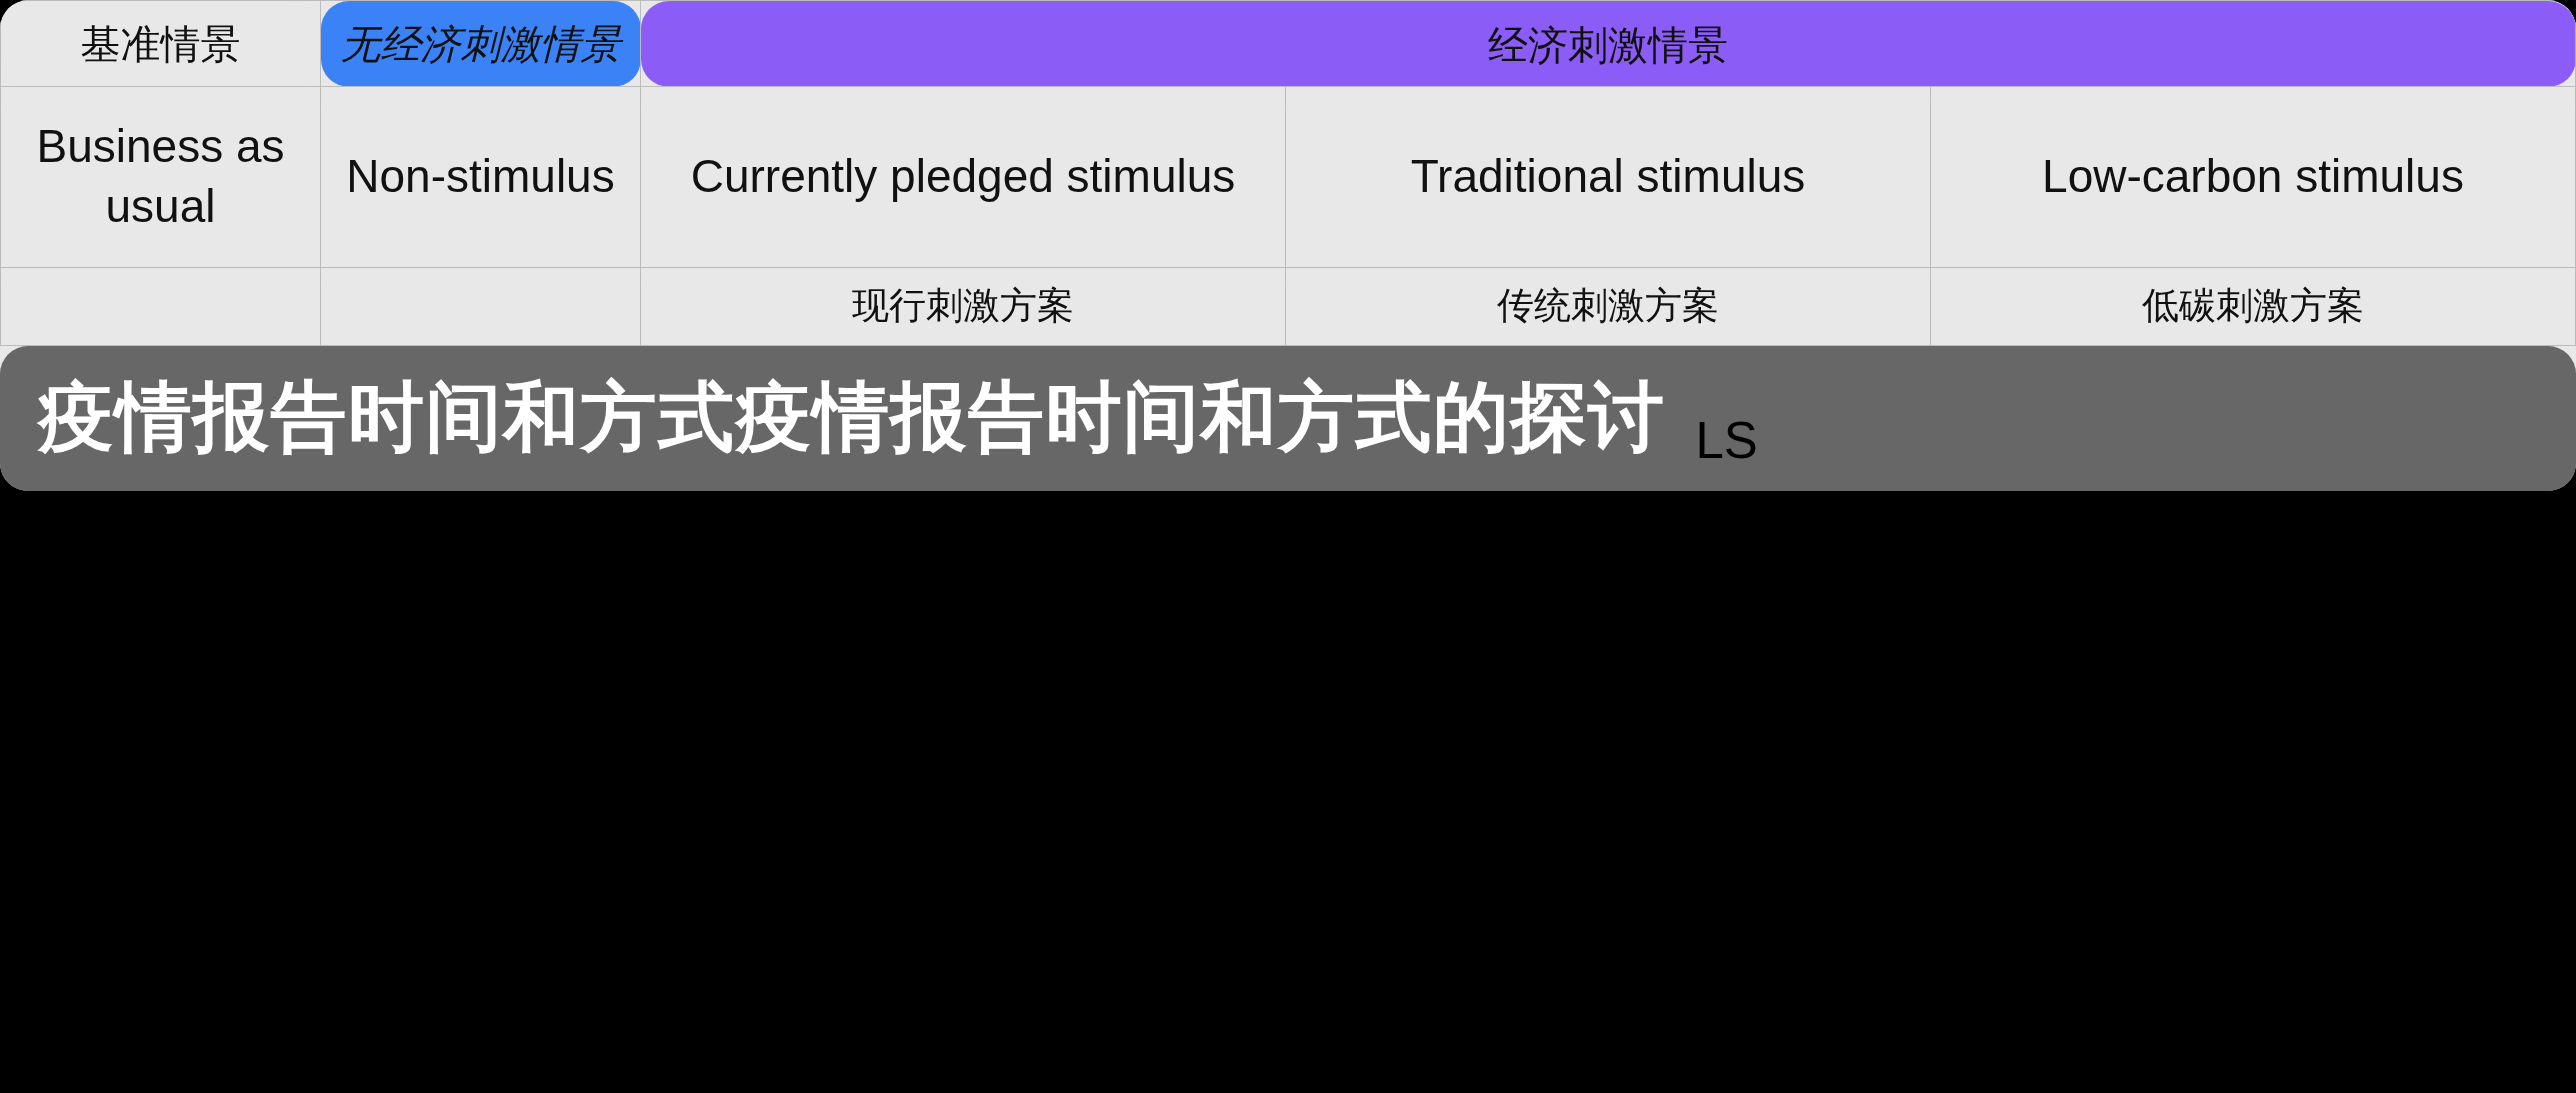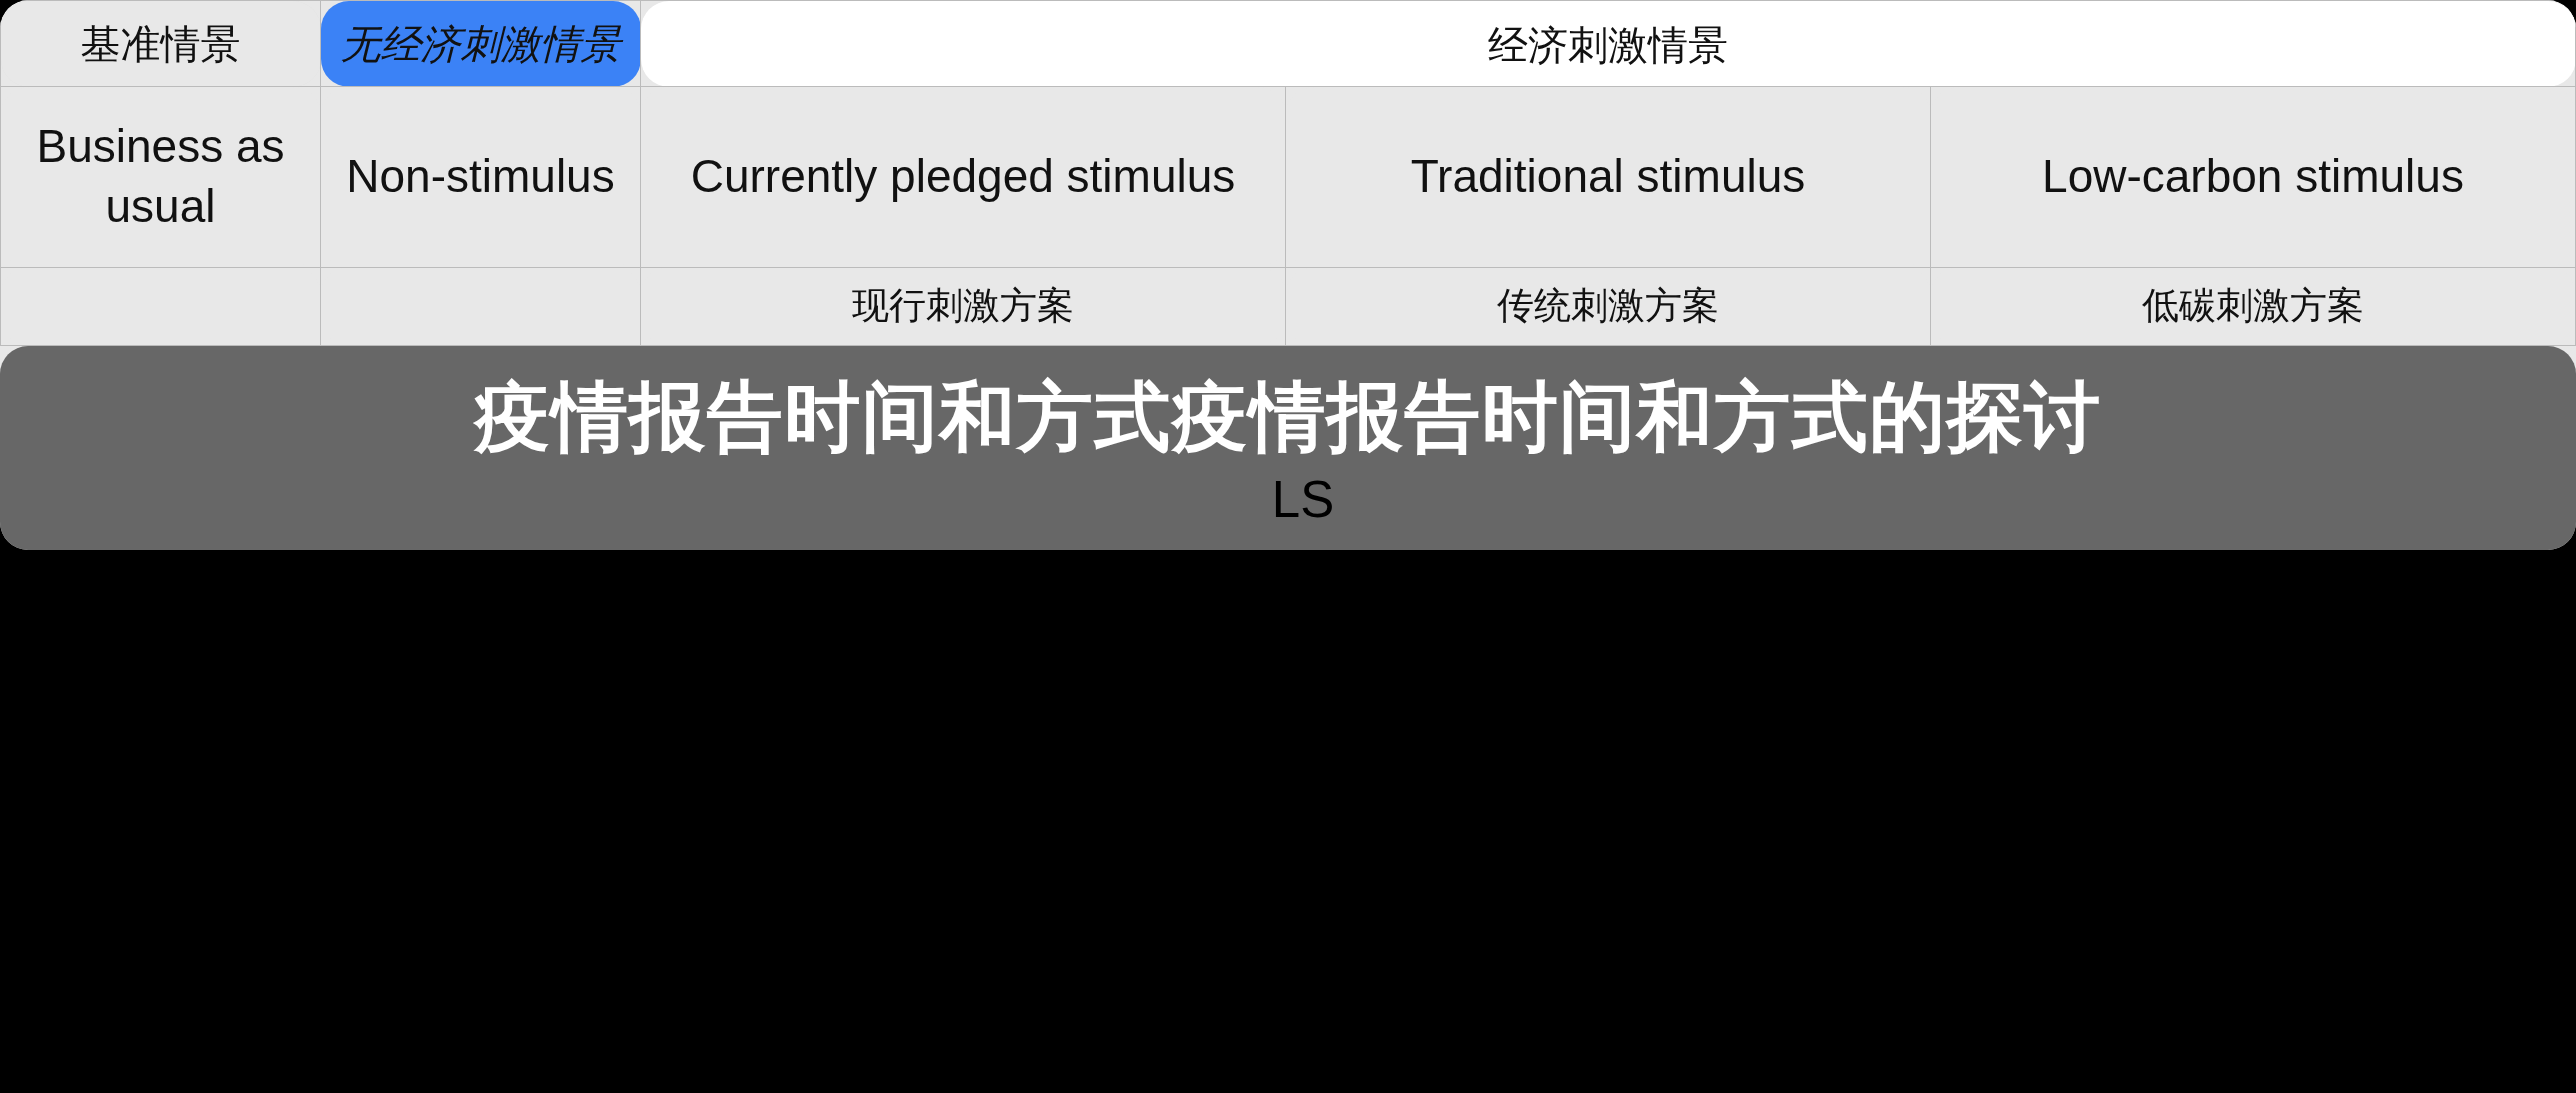--- a/index.html
+++ b/index.html
@@ -50,21 +50,21 @@
       font-size: 40px;
       font-weight: normal;
       color: #111;
       line-height: 1.3;
     }
 
     .group-header {
       font-size: 43px;
       font-weight: normal;
       color: #111;
-      background-color: #ffffff;
+      background-color: #8b5cf6;
     }
 
     .sub-header-chinese {
       font-size: 37px;
       color: #111;
       font-weight: normal;
     }
 
     .english-label {
       font-size: 46px;
@@ -81,22 +81,21 @@
     .group-border-left {
       border-left: 1.5px solid #555 !important;
     }
 
     .overlay-bar {
       position: relative;
       width: 100%;
       background-color: rgba(80, 80, 80, 0.85);
       padding: 21px 38px;
       display: flex;
-      align-items: center;
-      flex-direction: column;
+      align-items: flex-end;
     }
 
     .overlay-text {
       font-size: 76px;
       font-weight: bold;
       color: #ffffff;
       letter-spacing: 1.5px;
     }
 
     .overlay-abbr {

